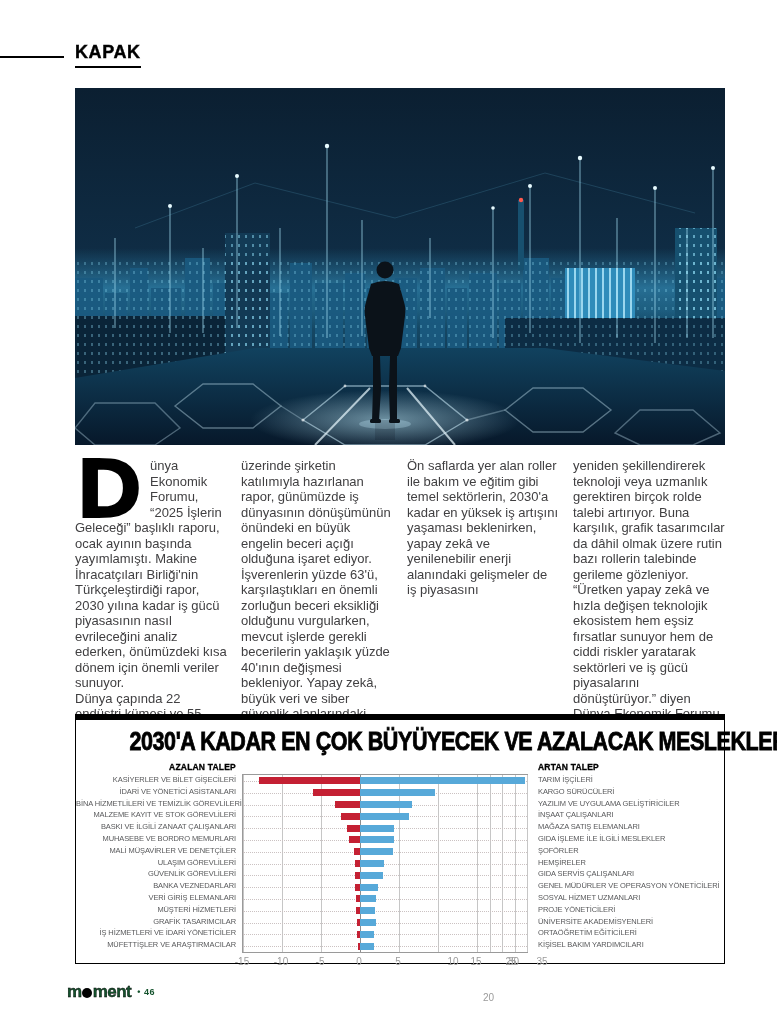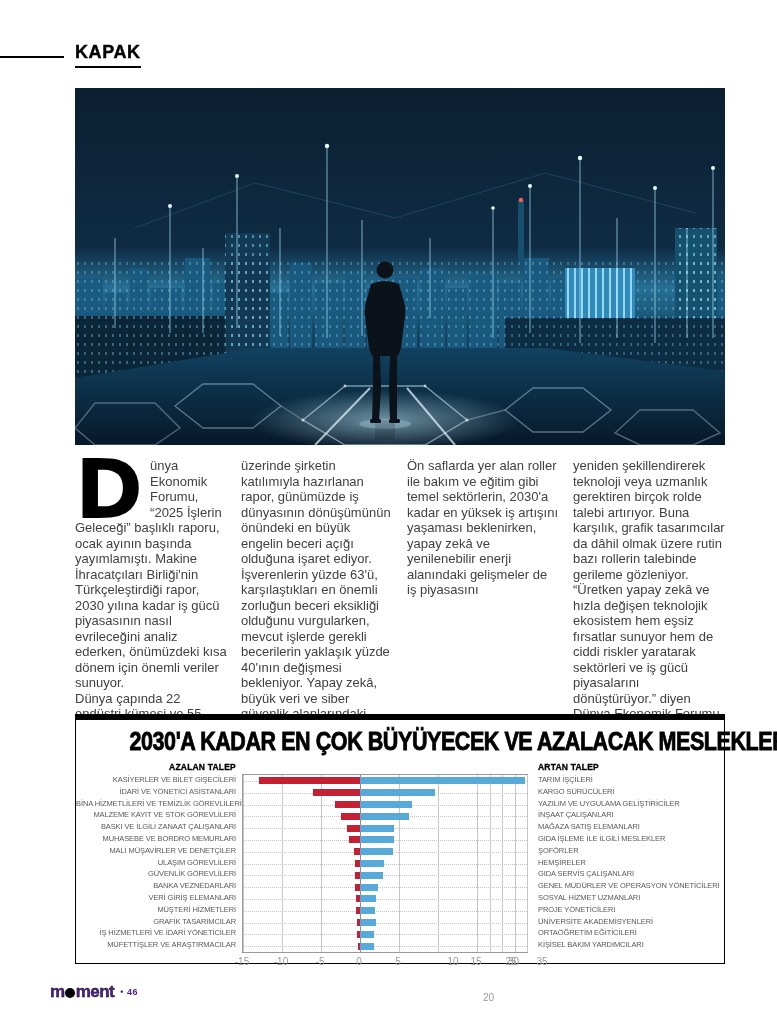--- a/index.html
+++ b/index.html
@@ -43,21 +43,21 @@
   .plot{position:absolute;left:166px;top:14px;width:284px;height:177px;
         border:1px solid #9a9a9a;background:#fff;}
   .gline{position:absolute;top:0;bottom:0;width:1px;background:#c6c6c6;}
   .gline.zero{background:#8d8d8d;}
   .rowline{position:absolute;left:0;right:0;height:0;border-top:1px dotted #cbc2c2;}
   .bar{position:absolute;height:7px;}
   .axis{position:absolute;left:166px;top:196px;width:284px;height:12px;}
   .tick{position:absolute;transform:translateX(-50%);font-size:10px;color:#9b9b9b;}
 
   
-  .footer{position:absolute;left:50px;top:982px;color:#4c1d95;display:flex;align-items:center;justify-content:space-between;}
+  .footer{position:absolute;left:67px;top:982px;color:#14532d;display:flex;align-items:center;justify-content:space-between;}
   .brand{font-size:17px;font-weight:bold;letter-spacing:-.5px;-webkit-text-stroke:.4px #000;}
   .brand-o{display:inline-block;width:10px;height:10px;border-radius:50%;background:#000;
            margin:0 .5px;position:relative;top:.5px;}
   .pageno{font-size:9px;font-weight:bold;margin-left:6px;letter-spacing:.5px;}
 </style>
 </head>
 <body>
 
 <div class="page">
 

